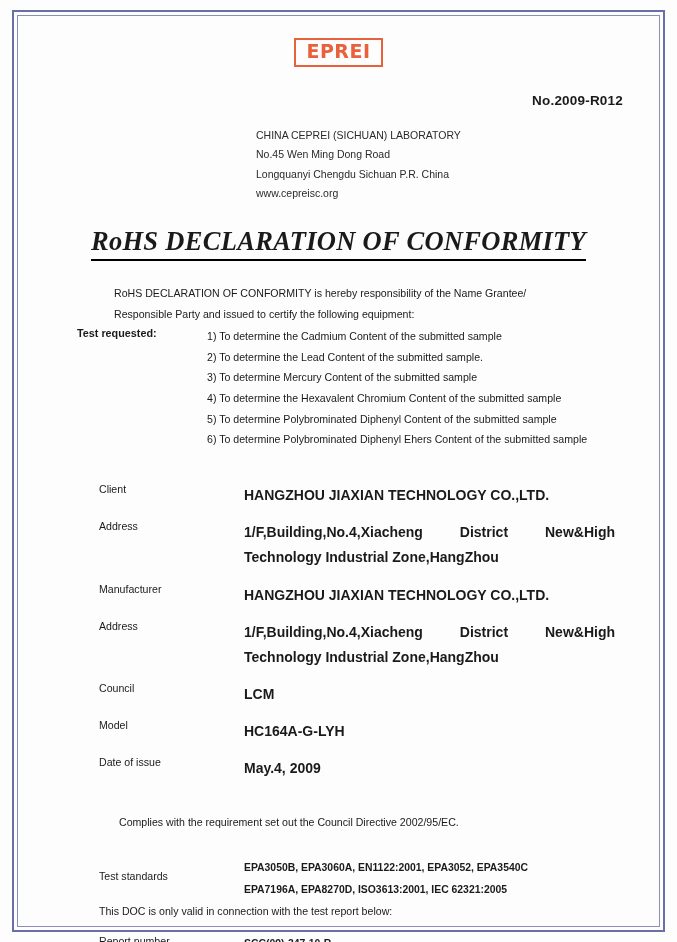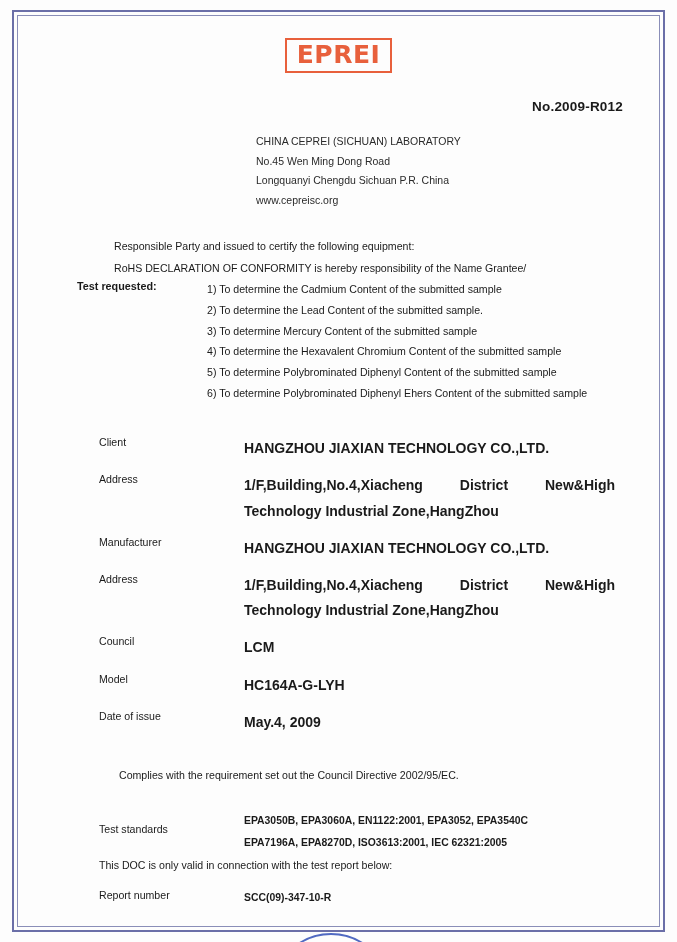--- a/index.html
+++ b/index.html
@@ -40,21 +40,21 @@
   .logo-wrap {
     display: flex;
     justify-content: center;
     margin-top: 16px;
   }
   .logo {
     border: 2px solid #e8603c;
     color: #e8603c;
     font-family: "DejaVu Sans", sans-serif;
     font-weight: bold;
-    font-size: 25px;
+    font-size: 19px;
     letter-spacing: 0.5px;
     padding: 2px 10px 3px 10px;
     line-height: 1.05;
   }
 
   
   .cert-no {
     text-align: right;
     font-weight: bold;
     font-size: 13.5px;
@@ -242,24 +242,27 @@
 
     <div class="cert-no">No.2009-R012</div>
 
     <div class="lab-block">
       <div>CHINA CEPREI (SICHUAN) LABORATORY</div>
       <div>No.45 Wen Ming Dong Road</div>
       <div>Longquanyi Chengdu Sichuan P.R. China</div>
       <div>www.cepreisc.org</div>
     </div>
 
+    <div class="doc-title">
+      <span>RoHS  DECLARATION OF CONFORMITY</span>
+    </div>
 
     <div class="intro">
+      <div>RoHS DECLARATION OF CONFORMITY is hereby responsibility of the Name Grantee/</div>
       <div>Responsible Party and issued to certify the following equipment:</div>
-      <div>RoHS DECLARATION OF CONFORMITY is hereby responsibility of the Name Grantee/</div>
     </div>
 
     <div class="requested">
       <div class="requested-label">Test requested:</div>
       <div class="requested-list">
         <div>1) To determine the Cadmium Content of the submitted sample</div>
         <div>2) To determine the Lead Content of the submitted sample.</div>
         <div>3) To determine Mercury Content of the submitted sample</div>
         <div>4) To determine the Hexavalent Chromium Content of the submitted sample</div>
         <div>5) To determine Polybrominated Diphenyl Content of the submitted sample</div>

